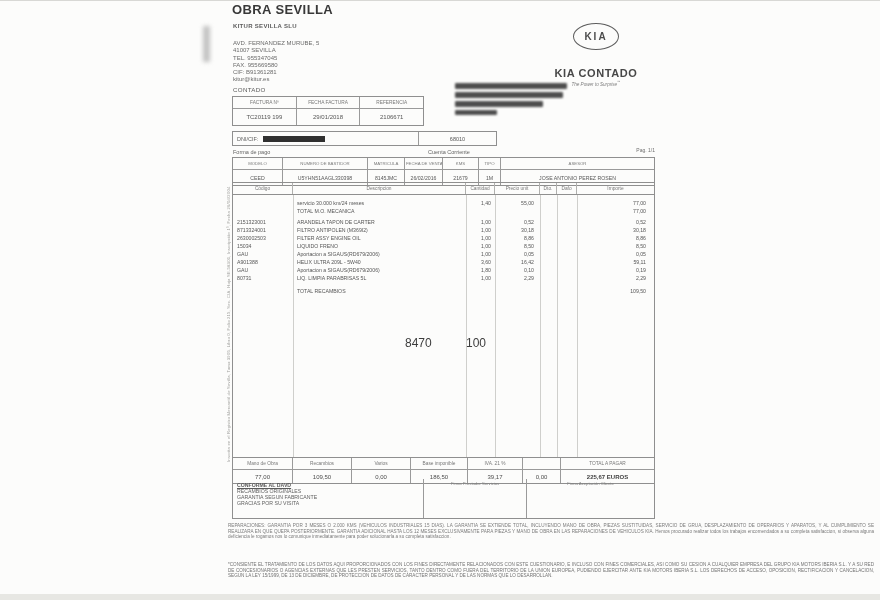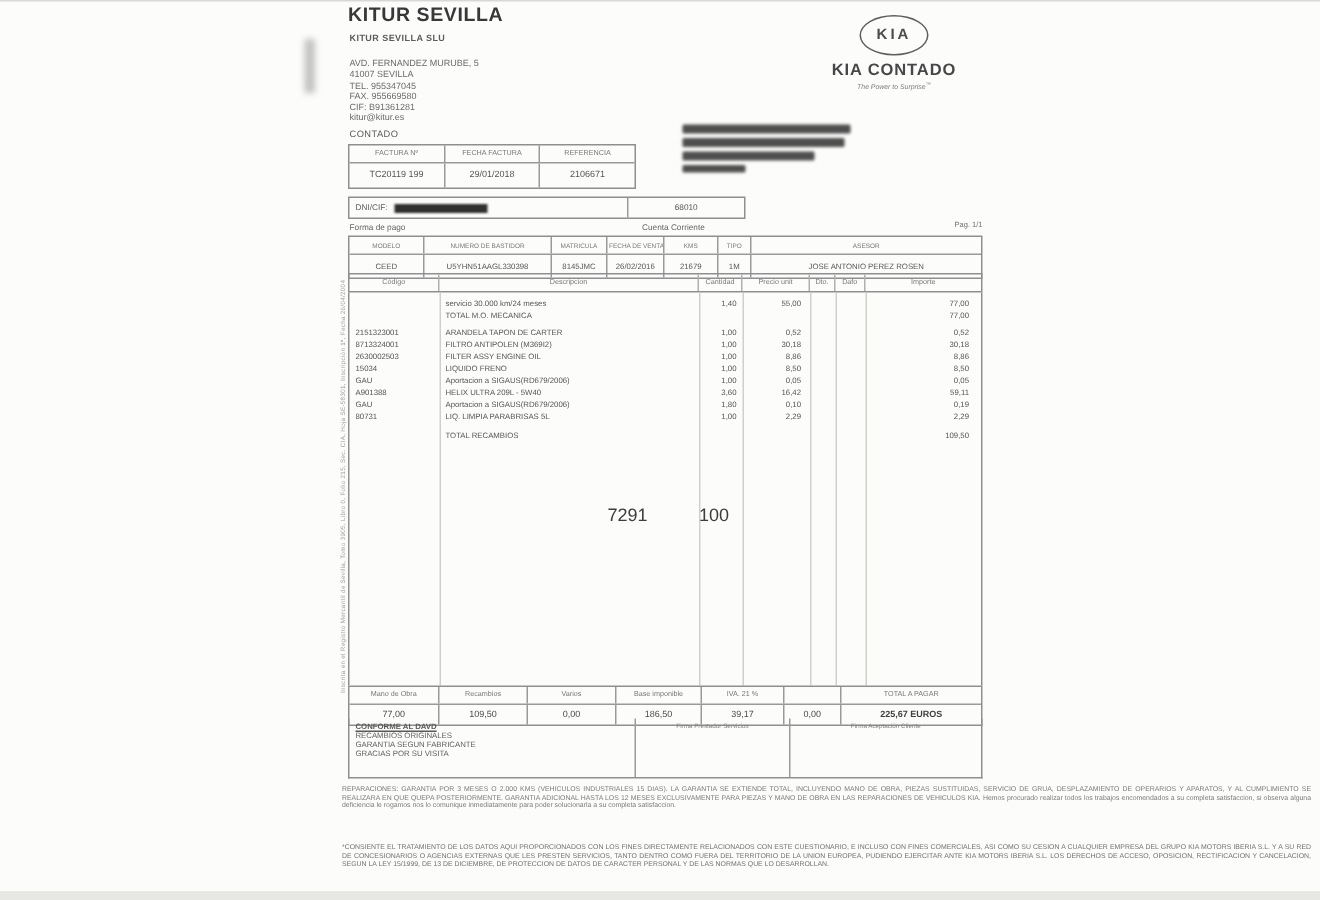--- a/index.html
+++ b/index.html
@@ -13,21 +13,21 @@
   .bottom-bar{ position:absolute; left:0; top:594px; width:880px; height:6px; background:#e7e7e3; }
   .smudge    { position:absolute; left:203px; top:26px; width:7px; height:36px; background:#8a8a8a; filter:blur(2.2px); opacity:.5; }
   .side-text { position:absolute; left:226px; top:462px; width:282px; transform:rotate(-90deg); transform-origin:0 0;
                font-size:4.2px; color:#a0a09d; white-space:nowrap; letter-spacing:.2px; }
 
   
   .seller-name    { position:absolute; left:232px; top:2px;  font-size:13px; font-weight:bold; color:#383838; letter-spacing:.4px; }
   .seller-company { position:absolute; left:233px; top:23px; font-size:6px; font-weight:600; color:#5c5c5c; letter-spacing:.3px; }
   .seller-address { position:absolute; left:233px; top:40px; font-size:6px; color:#6b6b6b; line-height:7.3px; }
   .brand { position:absolute; left:540px; top:6px; width:112px; text-align:center; }
-  .oval  { width:44px; height:25px; margin:4px auto; border:1.6px solid #5d5d5d; border-radius:50%;
+  .oval  { width:44px; height:25px; margin:17px auto; border:1.6px solid #5d5d5d; border-radius:50%;
            display:flex; align-items:center; justify-content:center; }
   .oval span { font-size:10px; font-weight:bold; letter-spacing:2px; color:#4c4c4c; }
   .brand-name    { margin-top:4px; font-size:11px; font-weight:bold; color:#474747; letter-spacing:.6px; }
   .brand-tagline { margin-top:1px; font-size:4.6px; font-style:italic; color:#7d7d7d; }
   .brand-tagline .tm { font-size:3.5px; vertical-align:super; }
 
   
   .contado { position:absolute; left:233px; top:86px; font-size:6.2px; color:#5a5a5a; letter-spacing:.3px; }
   .meta-table { position:absolute; left:232px; top:96px; width:190px; border:1px solid #8f8f8f; }
   .meta-row { display:flex; }
@@ -118,21 +118,21 @@
 </style>
 </head>
 <body>
 
 <div id="paper">
 
   <div class="top-line"></div>
   <div class="smudge"></div>
   <div class="side-text">Inscrita en el Registro Mercantil de Sevilla, Tomo 3905, Libro 0, Folio 215, Sec. CIA, Hoja SE-58301, Inscripción 1ª, Fecha 26/04/2004</div>
 
-  <div class="seller-name">KITUR SEVILLA</div>
+  <div class="seller-name">OBRA SEVILLA</div>
   <div class="seller-company">KITUR SEVILLA SLU</div>
   <div class="seller-address">
     <div>AVD. FERNANDEZ MURUBE, 5</div>
     <div>41007 SEVILLA</div>
     <div>TEL. 955347045</div>
     <div>FAX. 955669580</div>
     <div>CIF: B91361281</div>
     <div>kitur@kitur.es</div>
   </div>
 
@@ -287,21 +287,21 @@
       </div>
       <div class="irow mt5">
         <span class="code"></span>
         <span class="desc">TOTAL RECAMBIOS</span>
         <span class="qty"></span>
         <span class="prc"></span>
         <span class="imp">109,50</span>
       </div>
     </div>
 
-    <div class="anno anno-l">7291</div>
+    <div class="anno anno-l">8470</div>
     <div class="anno anno-r">100</div>
   </div>
 
   <div class="totals">
     <div class="tot-row tot-head">
       <div class="tot-cell tc1">Mano de Obra</div>
       <div class="tot-cell tc2">Recambios</div>
       <div class="tot-cell tc3">Varios</div>
       <div class="tot-cell tc4">Base imponible</div>
       <div class="tot-cell tc5">IVA. 21 %</div>

